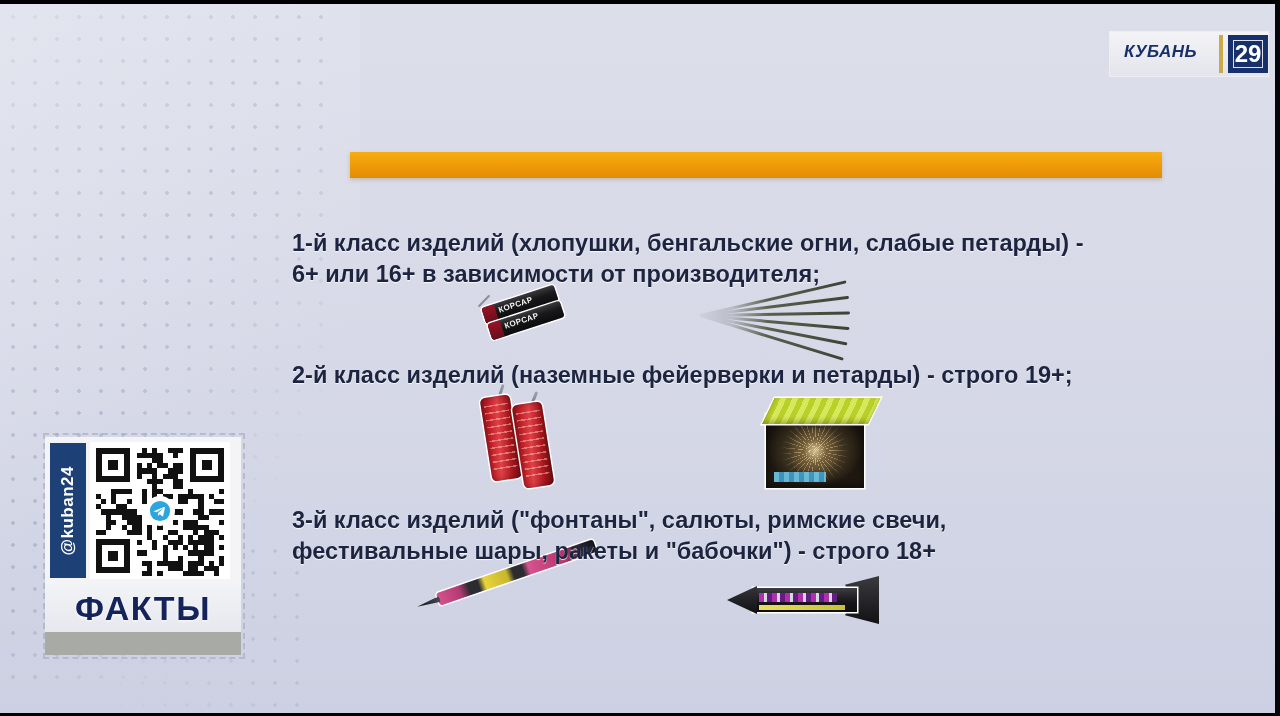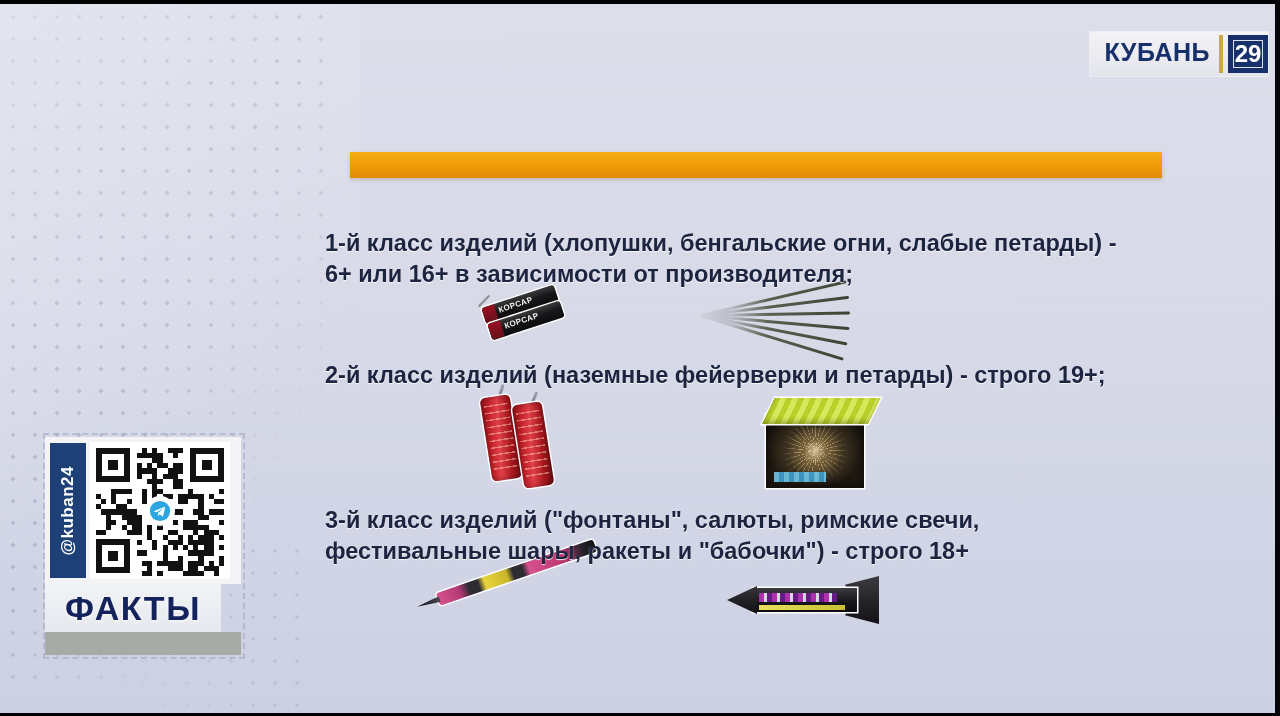--- a/index.html
+++ b/index.html
@@ -53,23 +53,24 @@
   
   .logo-wrap {
     position:absolute; top:32px; right:12px;
     display:flex; align-items:stretch;
     background:linear-gradient(180deg,#f3f3f6,#e4e5ec);
     padding:3px 0 3px 14px;
     z-index:40;
     box-shadow:0 0 0 1px rgba(255,255,255,.5);
   }
   .logo-word {
-    font-size:25px; font-weight:bold; letter-spacing:.5px;
-    color:#17306b; line-height:34px; padding-right:9px;
+    font-size:17px; font-weight:bold; letter-spacing:.5px;
+    color:#17306b; line-height:34px; padding-right:22px;
     font-family:"Liberation Sans", sans-serif;
+    font-style:italic;
   }
   .logo-gold { width:4px; background:#c9a94c; margin-right:5px; }
   .logo-24 {
     width:40px; background:#17306b; color:#fff;
     font-size:24px; font-weight:bold; line-height:34px;
     text-align:center; position:relative;
     border:2px solid #17306b;
   }
   .logo-24::after{
     content:""; position:absolute; left:3px; top:3px; right:3px; bottom:3px;
@@ -104,21 +105,21 @@
   }
   .title-underbar {
     position:absolute; left:350px; top:152px;
     width:812px; height:26px;
     background:linear-gradient(180deg,#f6ad13 0%,#ef9a08 55%,#e18c05 100%);
     z-index:29;
     box-shadow:0 2px 4px rgba(120,90,20,.25);
   }
 
   
-  .body-block { position:absolute; z-index:20;margin-left:33px; }
+  .body-block { position:absolute; z-index:20; }
   .line {
     font-size:23.5px;
     line-height:31px;
     font-weight:600;
     color:#1c2440;
     white-space:nowrap;
     font-family:"Liberation Sans", sans-serif;
     text-shadow:0 1px 1px rgba(255,255,255,.85);
   }
   #item1 { left:292px; top:228px; }
@@ -309,21 +310,21 @@
   .tg{
     position:absolute; left:50%; top:50%;
     width:30px; height:30px; margin:-15px 0 0 -15px;
     border-radius:50%; background:#fff;
     display:flex; align-items:center; justify-content:center;
   }
   .tg svg{ width:22px; height:22px; }
 
   .brand-facts{
     position:absolute; left:0; top:147px;
-    width:176px; height:48px;
+    width:196px; height:48px;
     background:linear-gradient(180deg,#f2f3f6,#e6e8ee);
     display:flex; align-items:center; justify-content:center;
   }
   .brand-facts-txt{
     font-size:34px; font-weight:bold; color:#15235c;
     letter-spacing:1.5px;
     font-family:"Liberation Sans", sans-serif;
     text-shadow:0 1px 3px rgba(255,255,255,.9);
   }
   .brand-strip{

